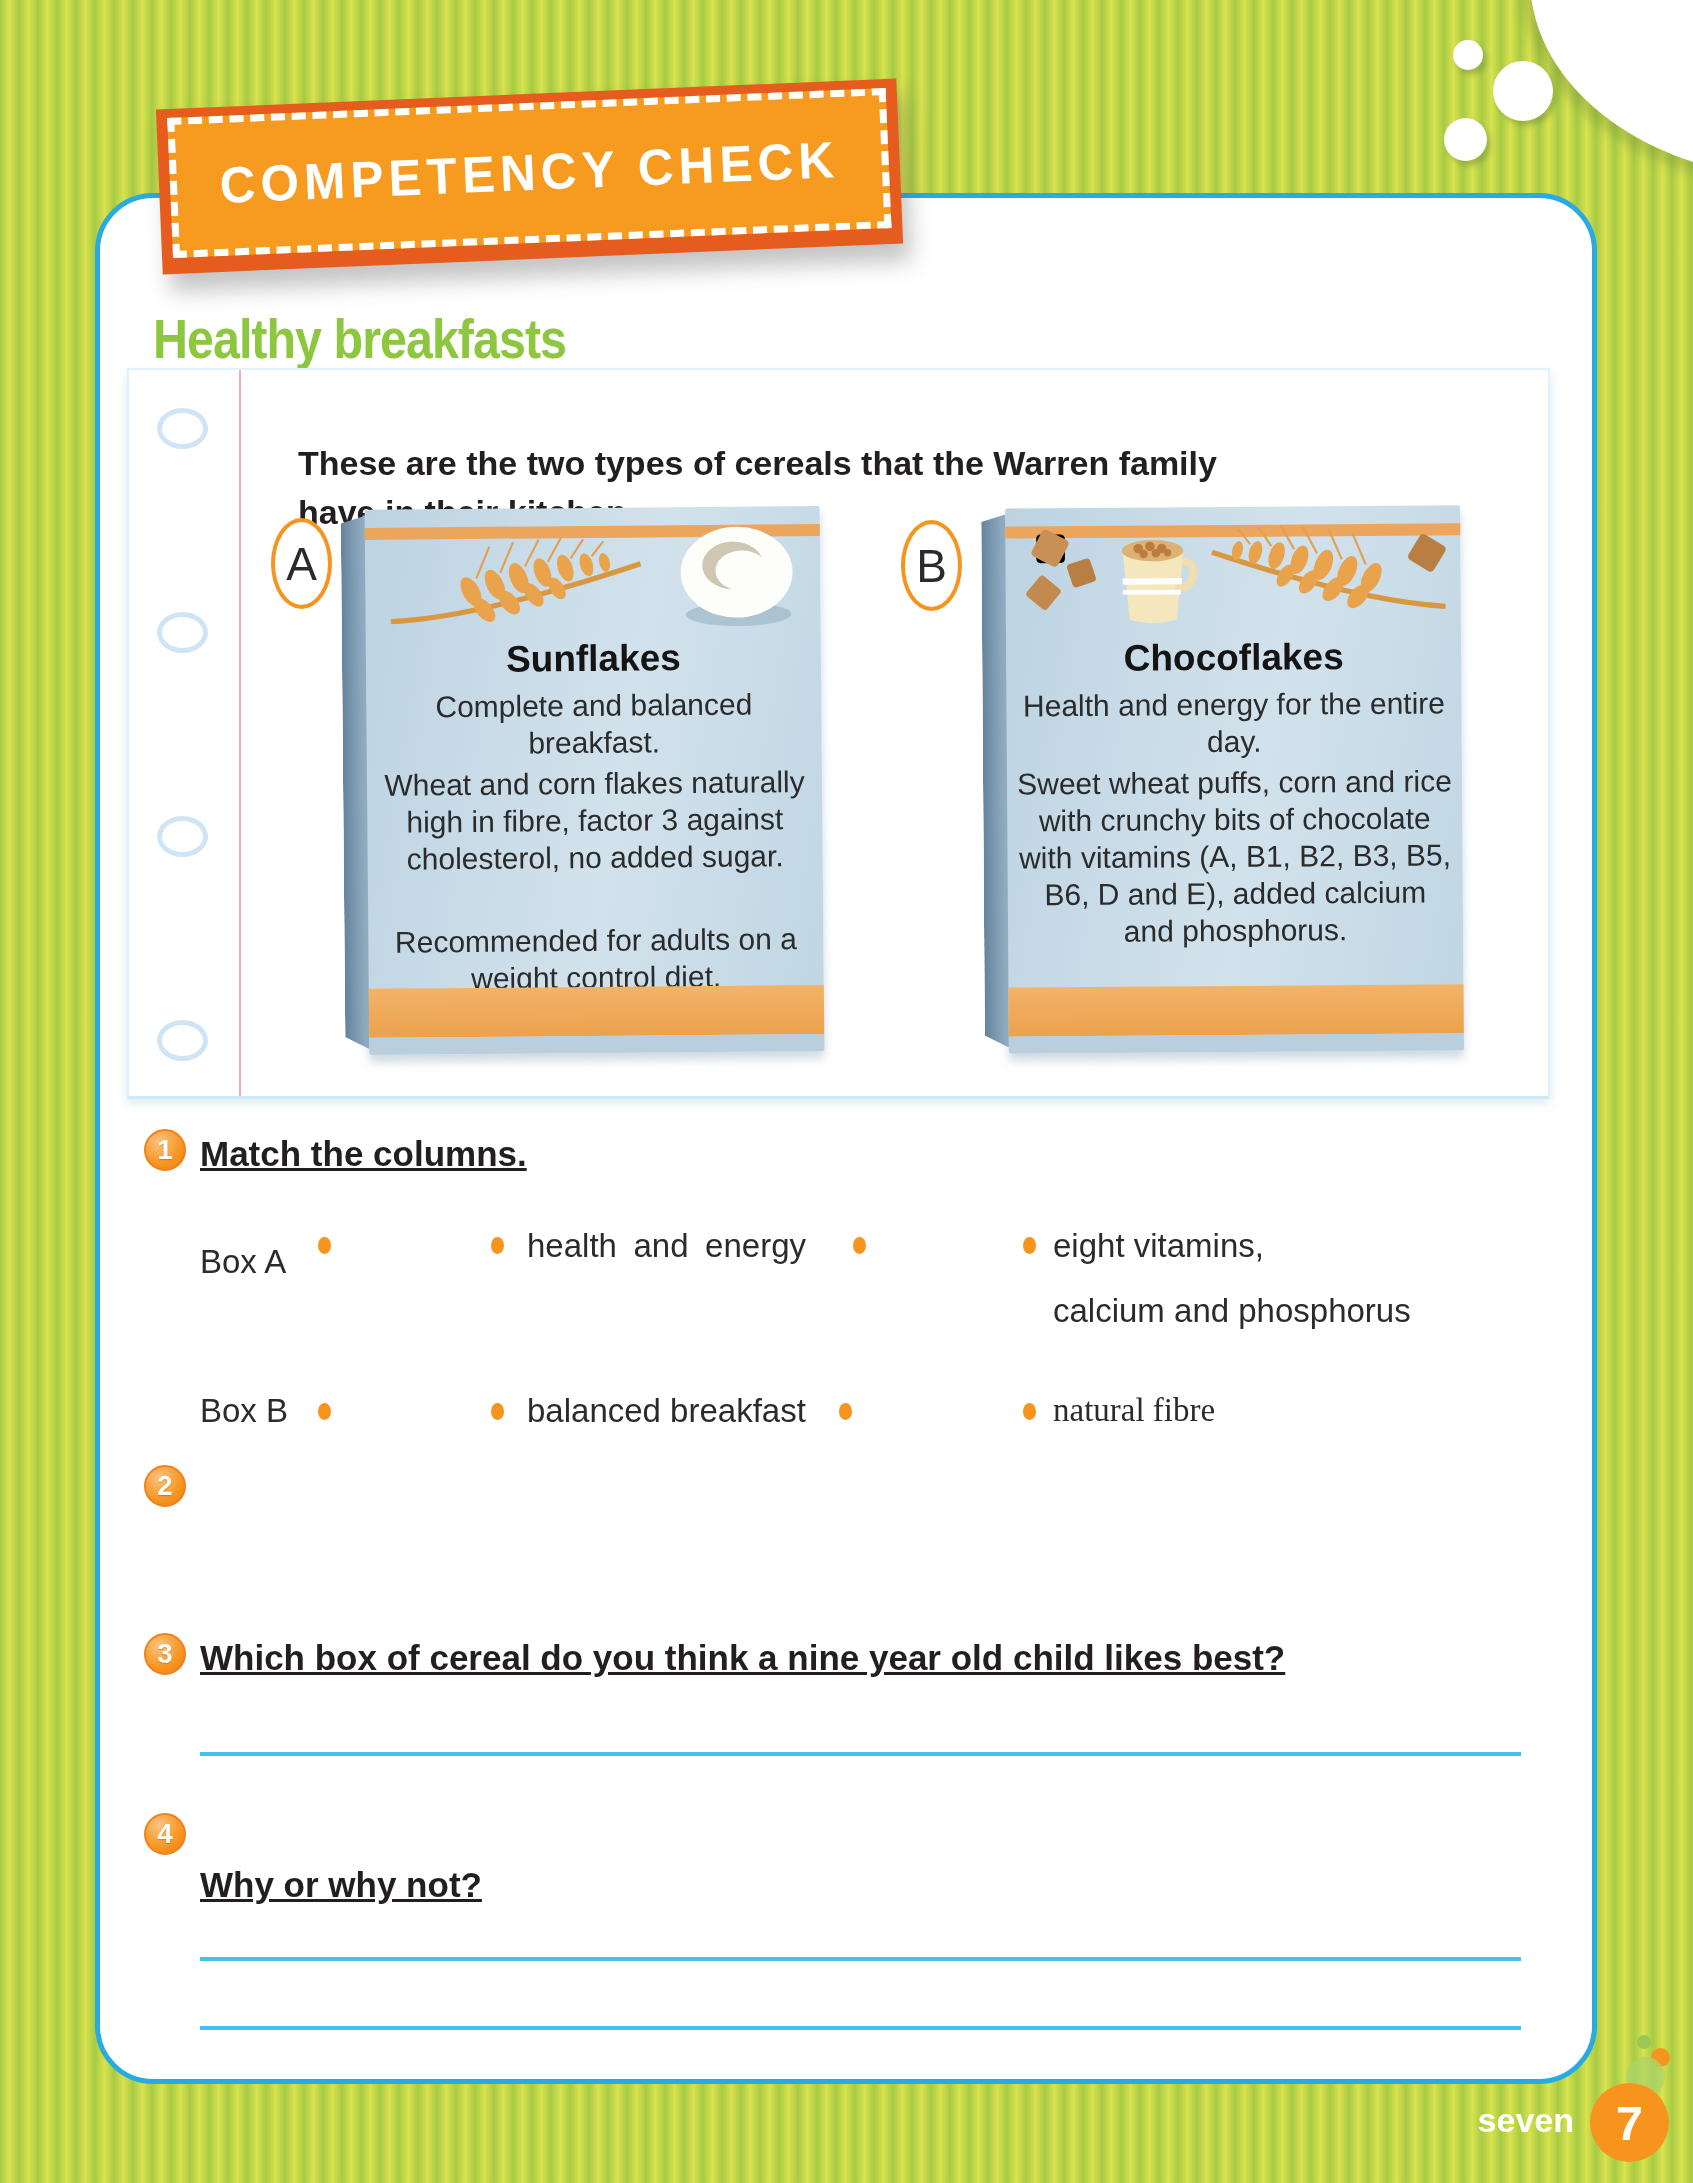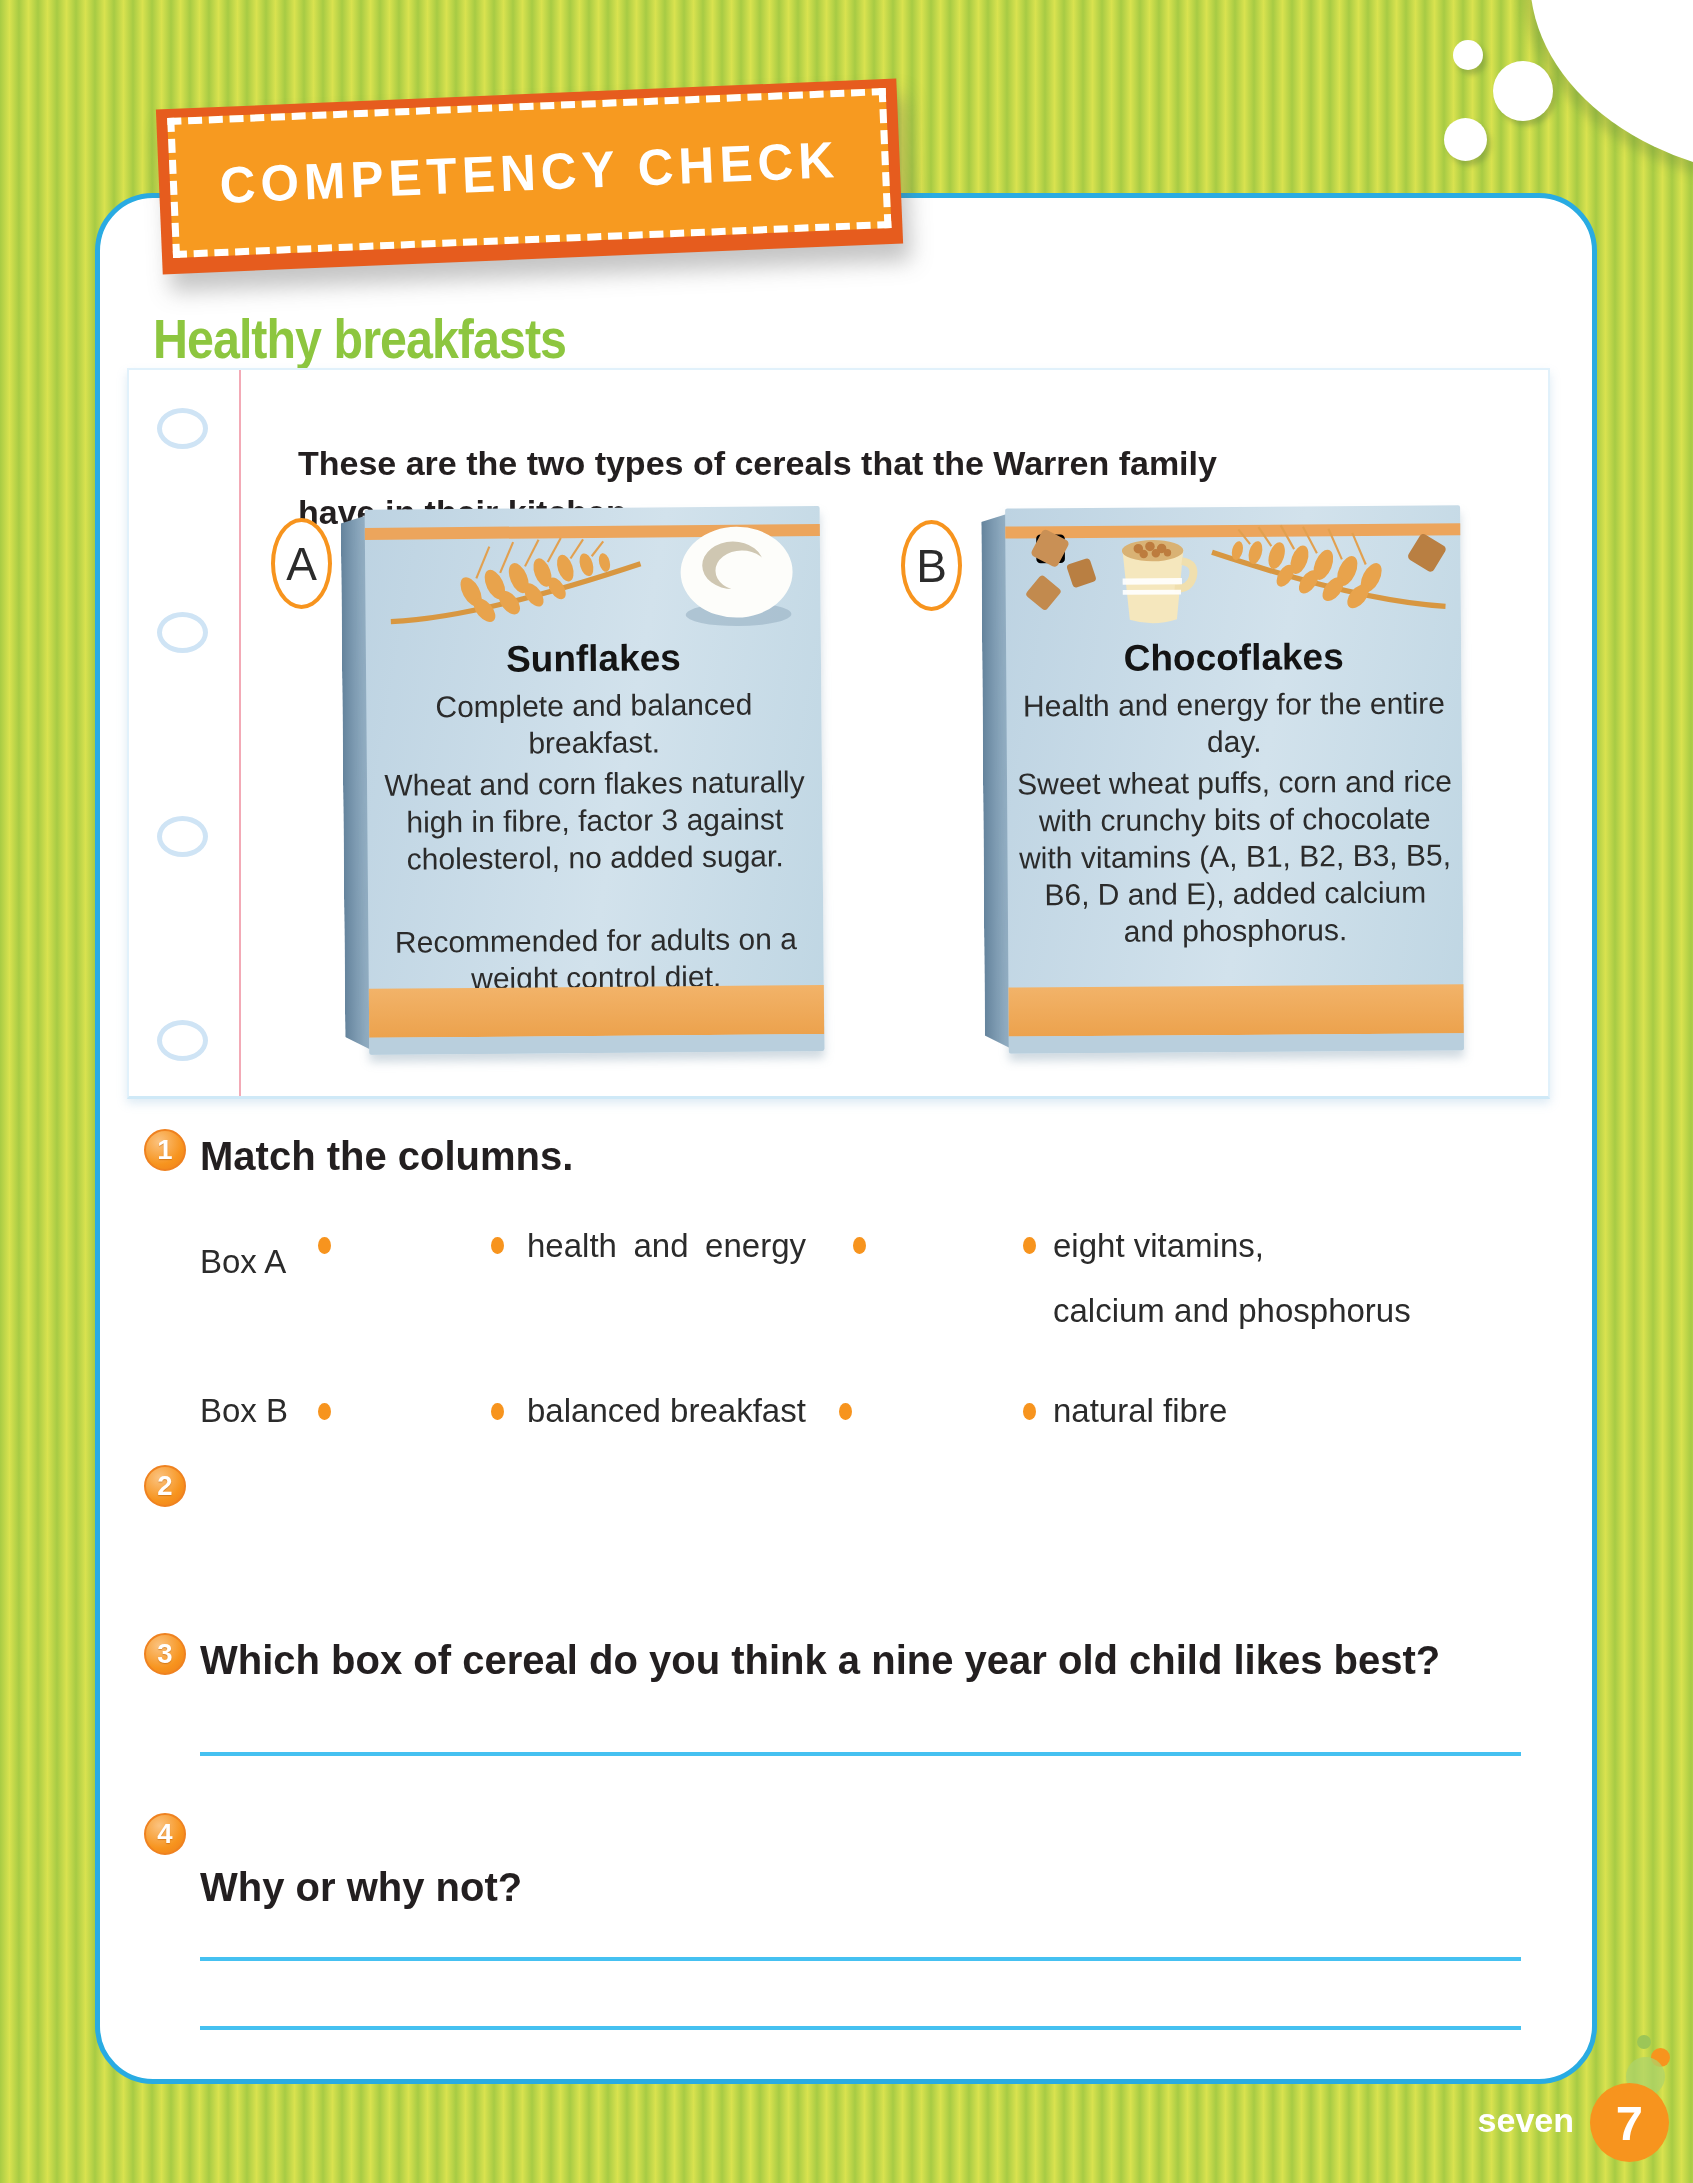--- a/index.html
+++ b/index.html
@@ -41,21 +41,21 @@
   .box-band{position:absolute;left:0;right:0;bottom:17px;height:49px;background:linear-gradient(#f2b369,#eca24d);}
   .box-bottom{position:absolute;left:0;right:0;bottom:0;height:17px;background:#b9cfdd;border-radius:0 0 2.1px 2.1px;}
   .box-title{position:absolute;left:0;right:0;top:130px;text-align:center;font-size:37px;font-weight:bold;color:#141414;}
   .box-par{position:absolute;left:9.5px;right:9.5px;text-align:center;font-size:30px;line-height:37px;color:#2b2b2b;}
   .pA1{top:179px}.pA2{top:257px}.pA3{top:414px}
   .pB1{top:179px}.pB2{top:257px}
   .box-art{position:absolute;}
   
   .qbadge{position:absolute;width:42px;height:42px;border-radius:50%;background:radial-gradient(circle at 35% 28%,#fbc380,#f7941e 62%,#ee7d1b);border:2.1px solid #ef8220;color:#fff;font-size:27.5px;font-weight:bold;display:flex;align-items:center;justify-content:center;box-sizing:border-box;text-shadow:0 1.1px 1.1px rgba(180,90,0,.5);}
   .qb1{left:144px;top:1129px}.qb2{left:144px;top:1465px}.qb3{left:144px;top:1633px}.qb4{left:144px;top:1813px}
-  .prompt{position:absolute;font-size:40px;font-weight:bold;color:#231f20;white-space:nowrap;}
+  .prompt{position:absolute;font-size:35px;font-weight:bold;color:#231f20;white-space:nowrap;text-decoration:underline;}
   .p1{left:200px;top:1134px}.p2{left:200px;top:1470px}.p3{left:200px;top:1638px}
   .p4a{left:200px;top:1818px}.p4b{left:200px;top:1865px}
   .mtext{position:absolute;font-size:33px;color:#2b2b2b;white-space:nowrap;}
   .dot{position:absolute;width:12.7px;height:17px;background:#f7941e;border-radius:50%;}
   .sentence{position:absolute;left:200px;top:1555px;font-size:33px;color:#2b2b2b;white-space:nowrap;}
   .sentence .opt{font-style:italic;}
   .answer-line{position:absolute;left:200px;width:1321px;height:0;border-top:4.2px solid #45c1f1;}
   .al1{top:1752px}.al2{top:1957px}.al3{top:2026px}
   
   .footer-word{position:absolute;right:119px;top:2101px;font-size:34px;font-weight:bold;color:#fff;}
@@ -215,21 +215,21 @@
   <span class="dot" style="left:1023px;top:1237px;"></span>
   <span class="mtext" style="left:1053px;top:1227px;">eight vitamins,</span>
   <span class="mtext" style="left:1053px;top:1292px;">calcium and phosphorus</span>
 
   <span class="mtext" style="left:200px;top:1392px;">Box B</span>
   <span class="dot" style="left:318px;top:1403px;"></span>
   <span class="dot" style="left:491px;top:1403px;"></span>
   <span class="mtext" style="left:527px;top:1392px;">balanced breakfast</span>
   <span class="dot" style="left:839px;top:1403px;"></span>
   <span class="dot" style="left:1023px;top:1403px;"></span>
-  <span class="mtext" style="left:1053px;top:1392px;">natural fibre</span>
+  <span class="mtext" style="left:1053px;top:1392px;font-family:Liberation Serif, serif;">natural fibre</span>
 
   <div class="qbadge qb2">2</div>
 
   <div class="qbadge qb3">3</div>
   <div class="prompt p3">Which box of cereal do you think a nine year old child likes best?</div>
   <div class="answer-line al1"></div>
 
   <div class="qbadge qb4">4</div>
   <div class="prompt p4b">Why or why not?</div>
   <div class="answer-line al2"></div>

